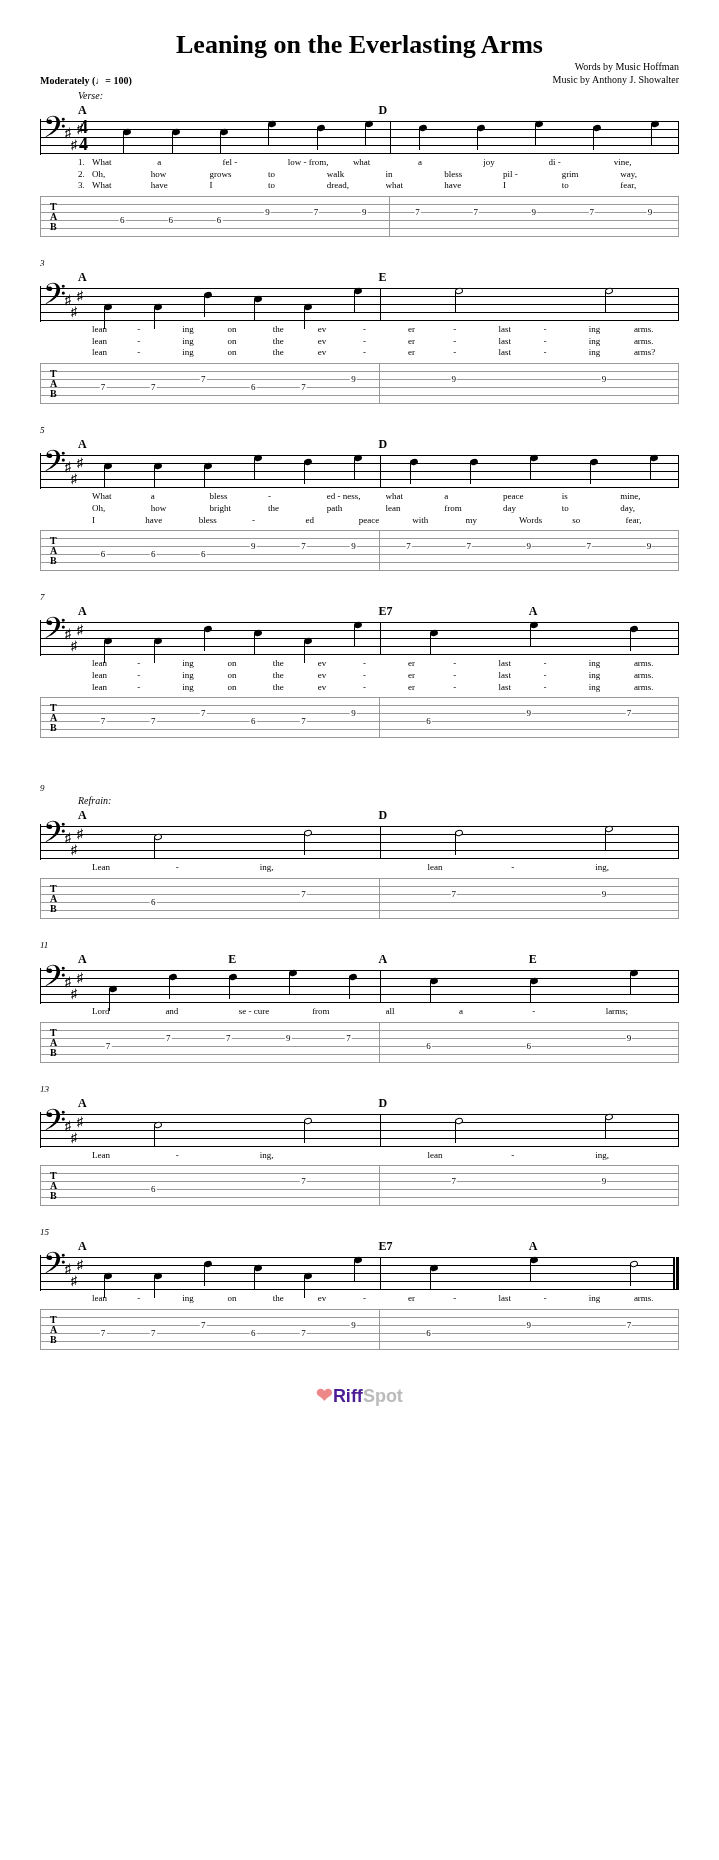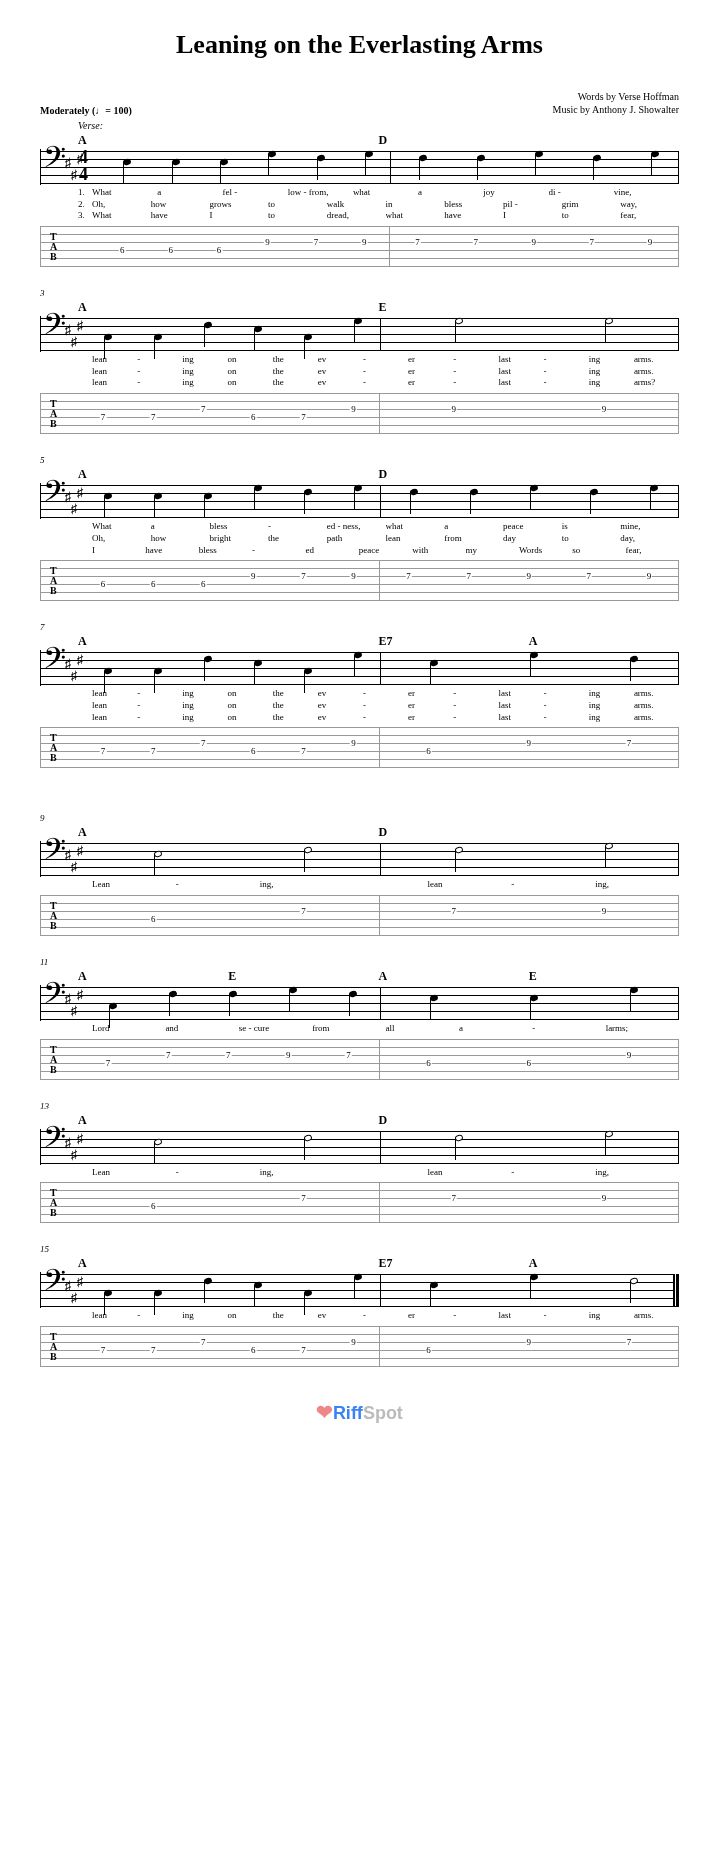--- a/index.html
+++ b/index.html
@@ -7,21 +7,20 @@
     background: #ffffff;
     font-family: Georgia, 'Times New Roman', serif;
     width: 719px;
     padding: 30px 40px 20px 40px;
     color: #000;
   }
   .title {
     text-align: center;
     font-size: 26px;
     font-weight: bold;
-    margin-bottom: 30px;
   }
   .header-meta {
     display: flex;
     justify-content: space-between;
     align-items: flex-end;
     font-size: 10px;
     margin-bottom: 4px;
   }
   .tempo { font-weight: bold; }
   .credits { text-align: right; line-height: 1.3; }
@@ -187,32 +186,32 @@
     transform: translate(-50%, -50%);
   }
   .watermark {
     text-align: center;
     margin-top: 10px;
     font-size: 18px;
     font-weight: bold;
     color: #bbb;
     font-family: Arial, sans-serif;
   }
-  .watermark .riff { color: #3b82f6; }
+  .watermark .riff { color: #4c1d95; }
   .watermark .heart { color: #e88; font-size: 20px; }
 </style>
 </head>
 <body>
 
 <h1 class="title">Leaning on the Everlasting Arms</h1>
 
 <div class="header-meta">
   <div class="tempo">Moderately  (♩= 100)</div>
   <div class="credits">
-    <div>Words by Verse Hoffman</div>
+    <div>Words by Music Hoffman</div>
     <div>Music by Anthony J. Showalter</div>
   </div>
 </div>
 
 <div class="section-label">Verse:</div>
 
 <div id="systems-container">
     <div class="system">
       <div class="chords">
         <div class="chord-half">
@@ -666,20 +665,21 @@
         <span class="fret" style="left:163.20833333333334px;top:16px">7</span>
         <span class="fret" style="left:213.29166666666669px;top:24px">6</span>
         <span class="fret" style="left:263.375px;top:24px">7</span>
         <span class="fret" style="left:313.45833333333337px;top:16px">9</span>
         <span class="fret" style="left:388.5833333333333px;top:24px">6</span>
         <span class="fret" style="left:488.75px;top:16px">9</span>
         <span class="fret" style="left:588.9166666666667px;top:16px">7</span>
       </div>
     </div>
     <div class="system">
+      <div class="section-label">Refrain:</div>
       <div class="measure-num">9</div>
       <div class="chords">
         <div class="chord-half">
           <div class="chord-quarter">A</div>
           <div class="chord-quarter"></div>
         </div>
         <div class="chord-half">
           <div class="chord-quarter">D</div>
           <div class="chord-quarter"></div>
         </div>

